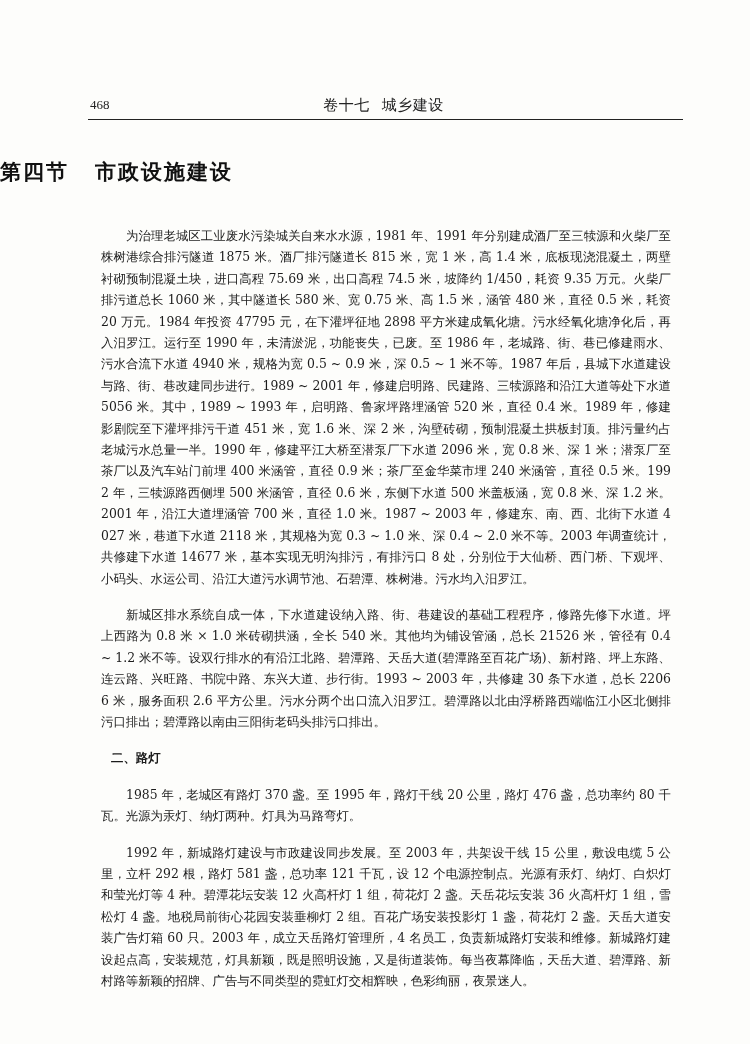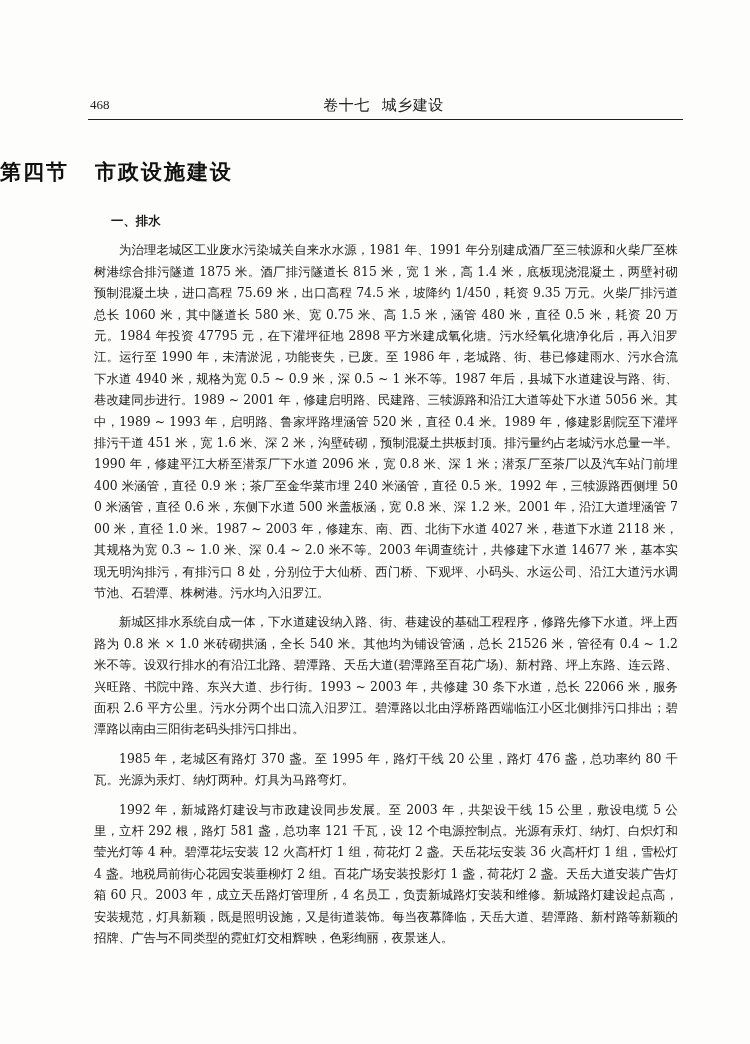--- a/index.html
+++ b/index.html
@@ -26,31 +26,31 @@
   }
   .section-title .gap { display:inline-block; width:26px; }
   .content {
     position:absolute; left:86px; top:210px; width:600px;
     font-size:12.4px; line-height:21.4px; text-align:justify;
   }
   .heading {
     font-family:"DejaVu Sans", sans-serif; font-weight:bold; font-size:12.4px;
     padding-left:25px; margin:0;
   }
-  .para { text-indent:25px; margin:8px; word-break:break-all; }
+  .para { text-indent:25px; margin:15px; word-break:break-all; }
 </style>
 </head>
 <body>
 
 <div class="page-header">
   <span class="page-number">468</span>
   <div class="running-title"><span>卷十七</span><span>城乡建设</span></div>
 </div>
 
 <div class="section-title"><span>第四节</span><span class="gap"></span><span>市政设施建设</span></div>
 
 <div class="content">
-  <p class="heading">一、排水</p>
   <p class="para">为治理老城区工业废水污染城关自来水水源，1981 年、1991 年分别建成酒厂至三犊源和火柴厂至株树港综合排污隧道 1875 米。酒厂排污隧道长 815 米，宽 1 米，高 1.4 米，底板现浇混凝土，两壁衬砌预制混凝土块，进口高程 75.69 米，出口高程 74.5 米，坡降约 1/450，耗资 9.35 万元。火柴厂排污道总长 1060 米，其中隧道长 580 米、宽 0.75 米、高 1.5 米，涵管 480 米，直径 0.5 米，耗资 20 万元。1984 年投资 47795 元，在下灌坪征地 2898 平方米建成氧化塘。污水经氧化塘净化后，再入汨罗江。运行至 1990 年，未清淤泥，功能丧失，已废。至 1986 年，老城路、街、巷已修建雨水、污水合流下水道 4940 米，规格为宽 0.5 ~ 0.9 米，深 0.5 ~ 1 米不等。1987 年后，县城下水道建设与路、街、巷改建同步进行。1989 ~ 2001 年，修建启明路、民建路、三犊源路和沿江大道等处下水道 5056 米。其中，1989 ~ 1993 年，启明路、鲁家坪路埋涵管 520 米，直径 0.4 米。1989 年，修建影剧院至下灌坪排污干道 451 米，宽 1.6 米、深 2 米，沟壁砖砌，预制混凝土拱板封顶。排污量约占老城污水总量一半。1990 年，修建平江大桥至潜泵厂下水道 2096 米，宽 0.8 米、深 1 米；潜泵厂至茶厂以及汽车站门前埋 400 米涵管，直径 0.9 米；茶厂至金华菜市埋 240 米涵管，直径 0.5 米。1992 年，三犊源路西侧埋 500 米涵管，直径 0.6 米，东侧下水道 500 米盖板涵，宽 0.8 米、深 1.2 米。2001 年，沿江大道埋涵管 700 米，直径 1.0 米。1987 ~ 2003 年，修建东、南、西、北街下水道 4027 米，巷道下水道 2118 米，其规格为宽 0.3 ~ 1.0 米、深 0.4 ~ 2.0 米不等。2003 年调查统计，共修建下水道 14677 米，基本实现无明沟排污，有排污口 8 处，分别位于大仙桥、西门桥、下观坪、小码头、水运公司、沿江大道污水调节池、石碧潭、株树港。污水均入汨罗江。</p>
   <p class="para">新城区排水系统自成一体，下水道建设纳入路、街、巷建设的基础工程程序，修路先修下水道。坪上西路为 0.8 米 × 1.0 米砖砌拱涵，全长 540 米。其他均为铺设管涵，总长 21526 米，管径有 0.4 ~ 1.2 米不等。设双行排水的有沿江北路、碧潭路、天岳大道(碧潭路至百花广场)、新村路、坪上东路、连云路、兴旺路、书院中路、东兴大道、步行街。1993 ~ 2003 年，共修建 30 条下水道，总长 22066 米，服务面积 2.6 平方公里。污水分两个出口流入汨罗江。碧潭路以北由浮桥路西端临江小区北侧排污口排出；碧潭路以南由三阳街老码头排污口排出。</p>
+  <p class="heading">二、路灯</p>
   <p class="para">1985 年，老城区有路灯 370 盏。至 1995 年，路灯干线 20 公里，路灯 476 盏，总功率约 80 千瓦。光源为汞灯、纳灯两种。灯具为马路弯灯。</p>
   <p class="para">1992 年，新城路灯建设与市政建设同步发展。至 2003 年，共架设干线 15 公里，敷设电缆 5 公里，立杆 292 根，路灯 581 盏，总功率 121 千瓦，设 12 个电源控制点。光源有汞灯、纳灯、白炽灯和莹光灯等 4 种。碧潭花坛安装 12 火高杆灯 1 组，荷花灯 2 盏。天岳花坛安装 36 火高杆灯 1 组，雪松灯 4 盏。地税局前街心花园安装垂柳灯 2 组。百花广场安装投影灯 1 盏，荷花灯 2 盏。天岳大道安装广告灯箱 60 只。2003 年，成立天岳路灯管理所，4 名员工，负责新城路灯安装和维修。新城路灯建设起点高，安装规范，灯具新颖，既是照明设施，又是街道装饰。每当夜幕降临，天岳大道、碧潭路、新村路等新颖的招牌、广告与不同类型的霓虹灯交相辉映，色彩绚丽，夜景迷人。</p>
 </div>
 
 </body></html>

